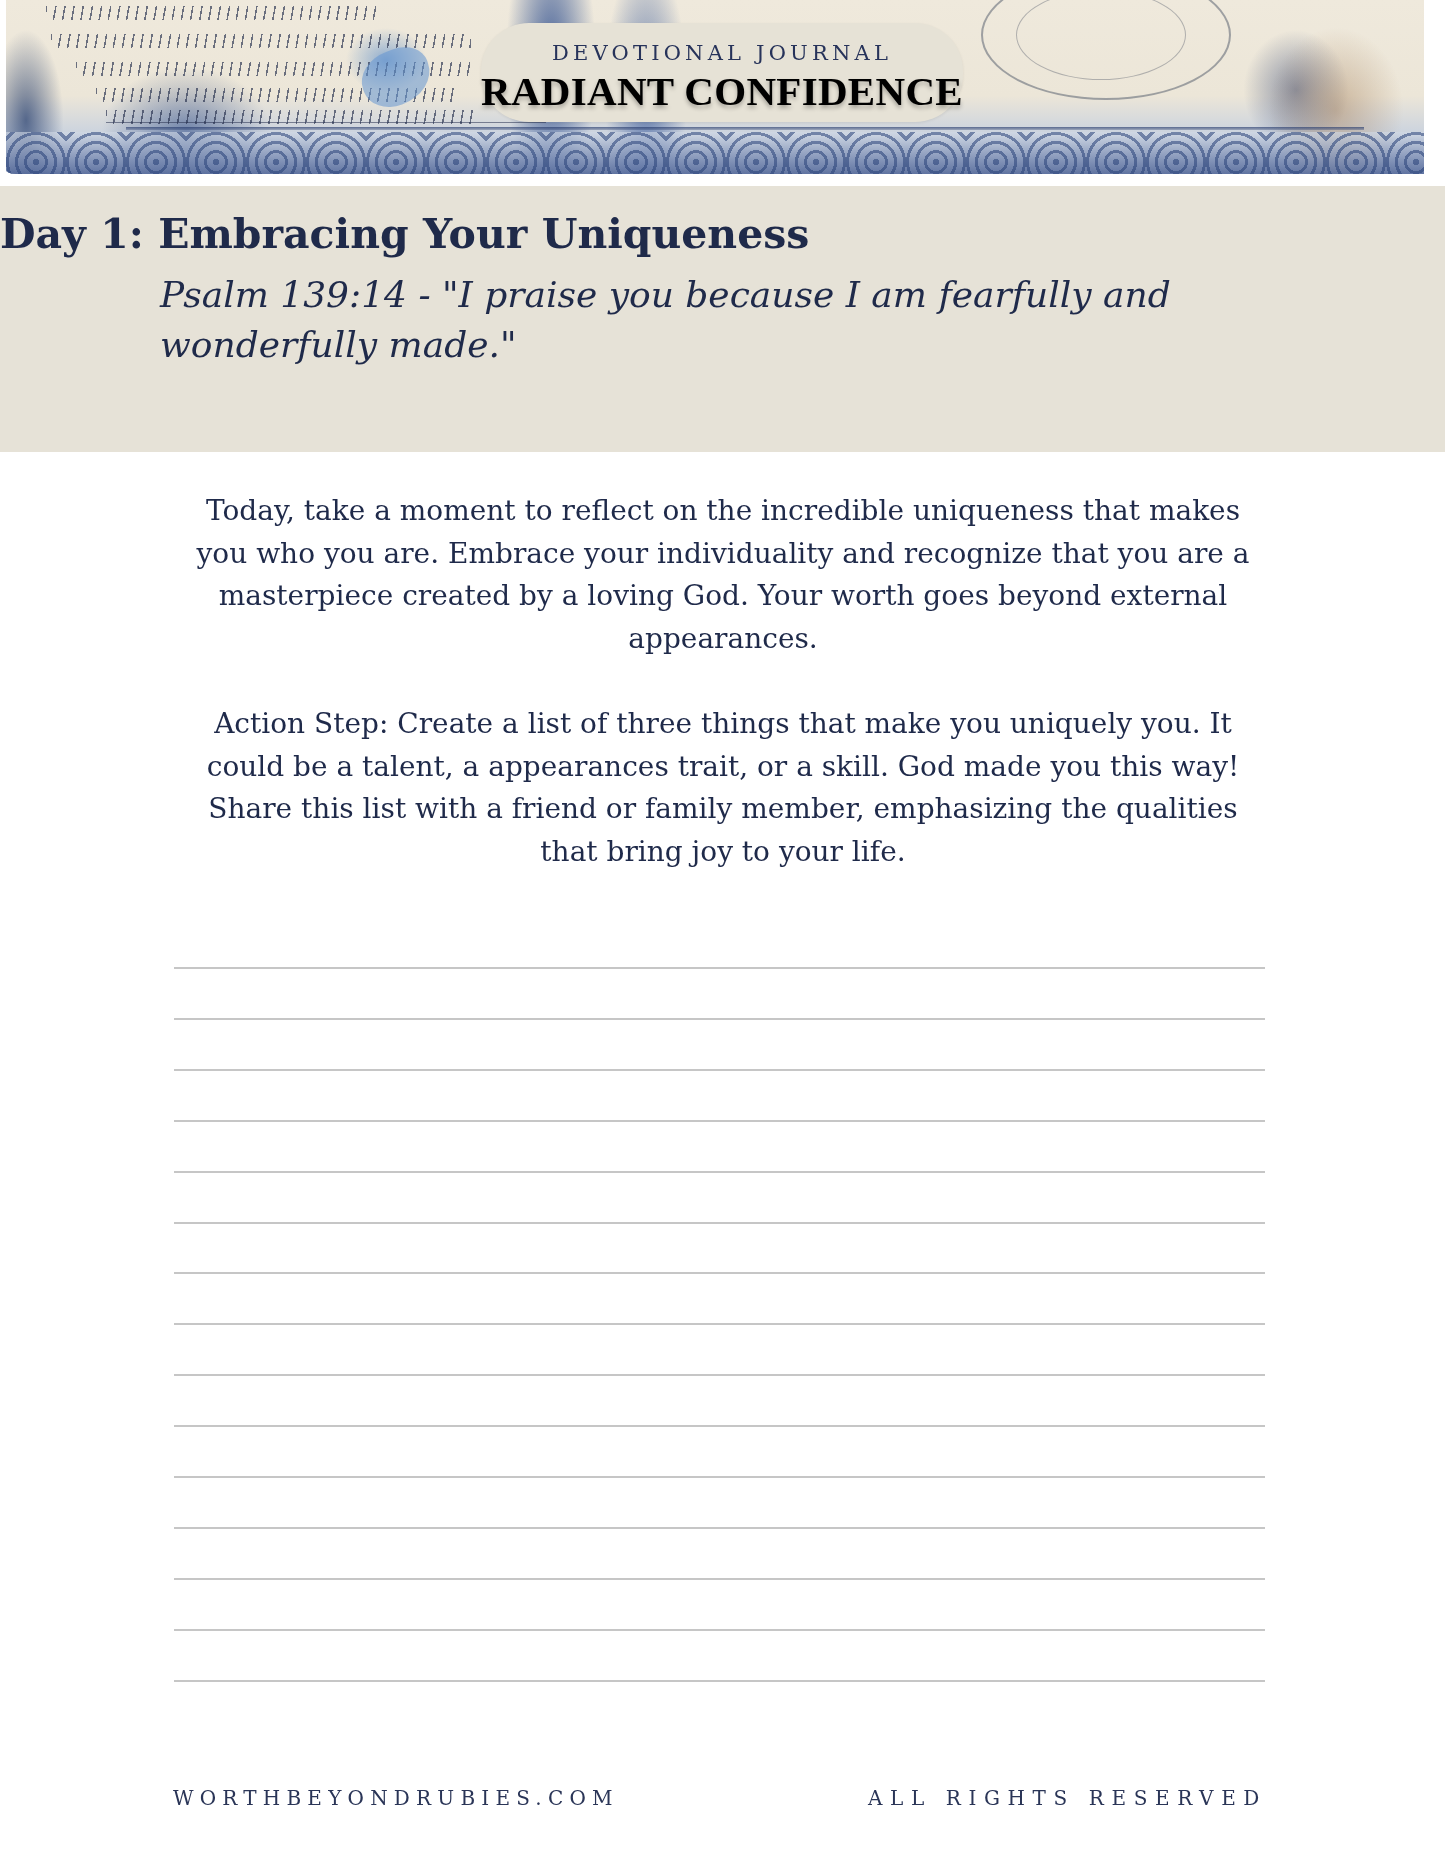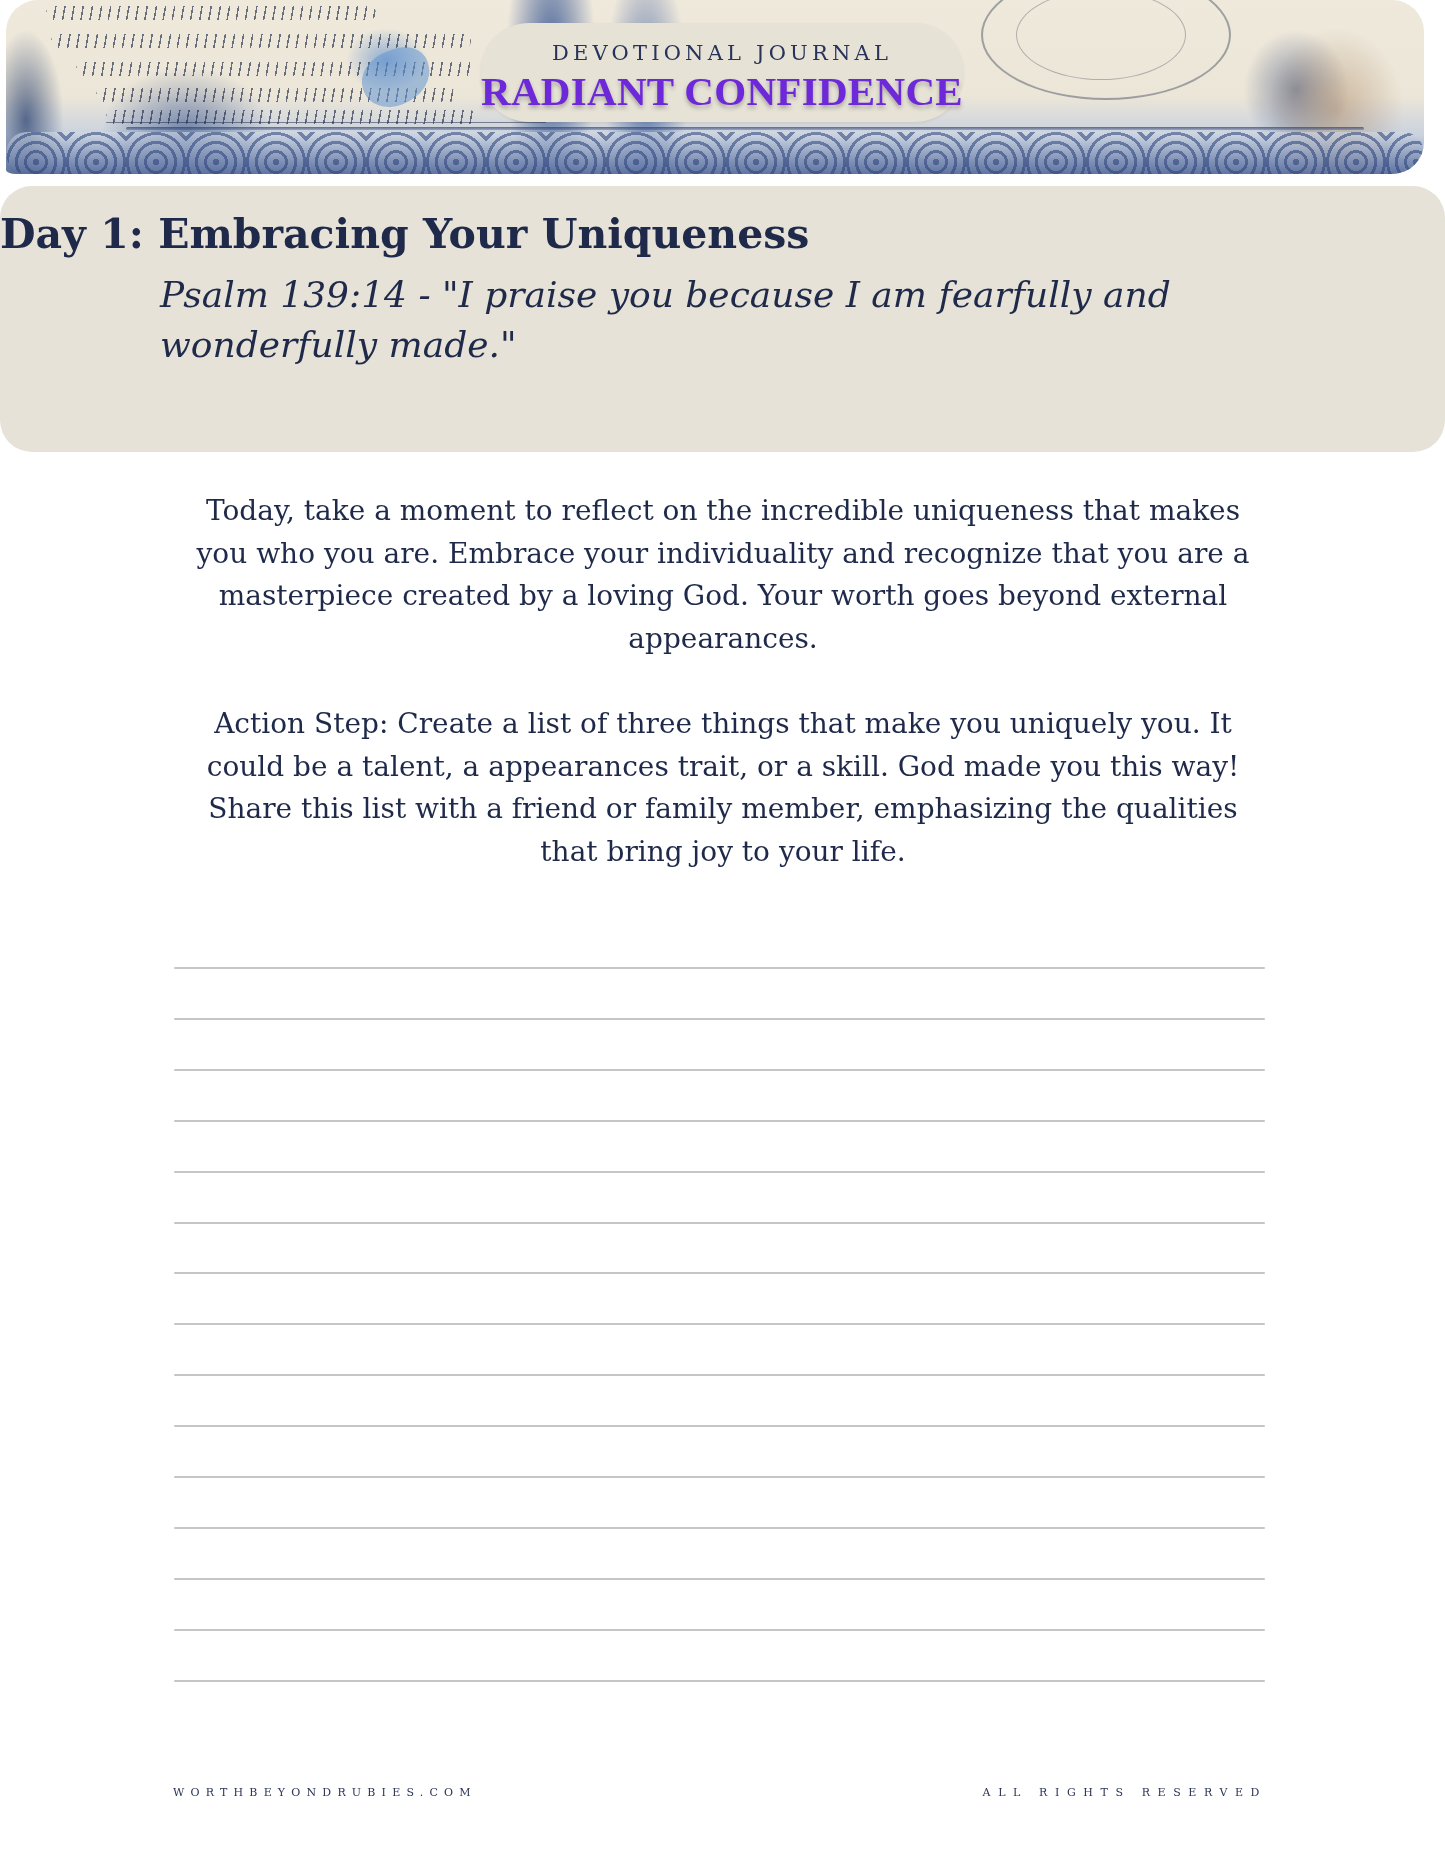--- a/index.html
+++ b/index.html
@@ -1,15 +1,15 @@
 <!DOCTYPE html>
 <html><head>
 <meta charset="utf-8">
 <style>
-  * { box-sizing: border-box; margin: 0; padding: 0; border-radius: 32px; }
+  * { box-sizing: border-box; margin: 0; padding: 0; }
   html, body { width: 1445px; height: 1871px; background: #ffffff; overflow: hidden; }
   body { position: relative; font-family: "DejaVu Serif", "Liberation Serif", serif; color: #1f2a4a; }
 
   
   .banner {
     position: absolute; left: 6px; top: 0; width: 1418px; height: 174px;
     overflow: hidden;
     background:
       radial-gradient(ellipse 120px 90px at 180px 130px, rgba(40,70,130,0.55), rgba(40,70,130,0) 70%),
       radial-gradient(ellipse 60px 200px at 545px 60px, rgba(38,72,140,0.85), rgba(38,72,140,0) 75%),
@@ -59,21 +59,21 @@
     text-align: center;
   }
   .pill-subtitle {
     position: absolute; left: 0; right: 0; top: 18px;
     font-family: "DejaVu Serif", serif; font-size: 21px; letter-spacing: 4.2px;
     color: #27335a;
   }
   .pill-title {
     position: absolute; left: 0; right: 0; top: 44px;
     font-family: "Liberation Serif", serif; font-weight: bold; font-size: 41px; letter-spacing: 0.3px;
-    color: #6d28d9; text-shadow: 0 3px 4px rgba(0,0,0,0.28);
+    color: #000000; text-shadow: 0 3px 4px rgba(0,0,0,0.28);
   }
 
   
   .day-band {
     position: absolute; left: 0; top: 186px; width: 1445px; height: 266px;
     background: #e6e2d7; 
   }
   .day-title {
     position: absolute; left: 0; right: 0; top: 24px;
     font-family: "DejaVu Serif", serif; font-weight: bold; font-size: 41px;
@@ -95,21 +95,21 @@
   .para-2 { top: 703px; }
 
   .writing-lines { position: absolute; left: 174px; top: 967px; width: 1091px; }
   .writing-line {
     position: absolute; left: 0; width: 100%; height: 2px; background: #c6c6c6;
   }
 
   
   .footer-left, .footer-right {
     position: absolute; top: 1786px;
-    font-family: "DejaVu Serif", serif; font-size: 11px; letter-spacing: 6.2px;
+    font-family: "DejaVu Serif", serif; font-size: 20px; letter-spacing: 6.2px;
     color: #2a3557;
   }
   .footer-left { left: 173px; }
   .footer-right { right: 178px; letter-spacing: 7.6px; margin-left: 36px; }
 </style>
 </head>
 <body>
 
 <div class="banner">
   <div class="scribble" style="left:40px;top:6px;width:330px;"></div>

